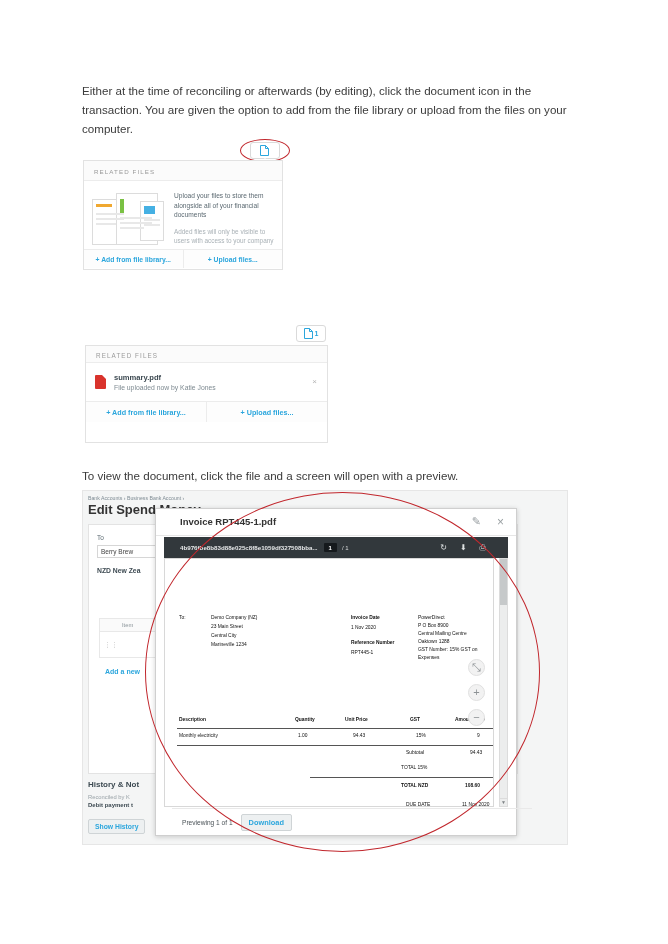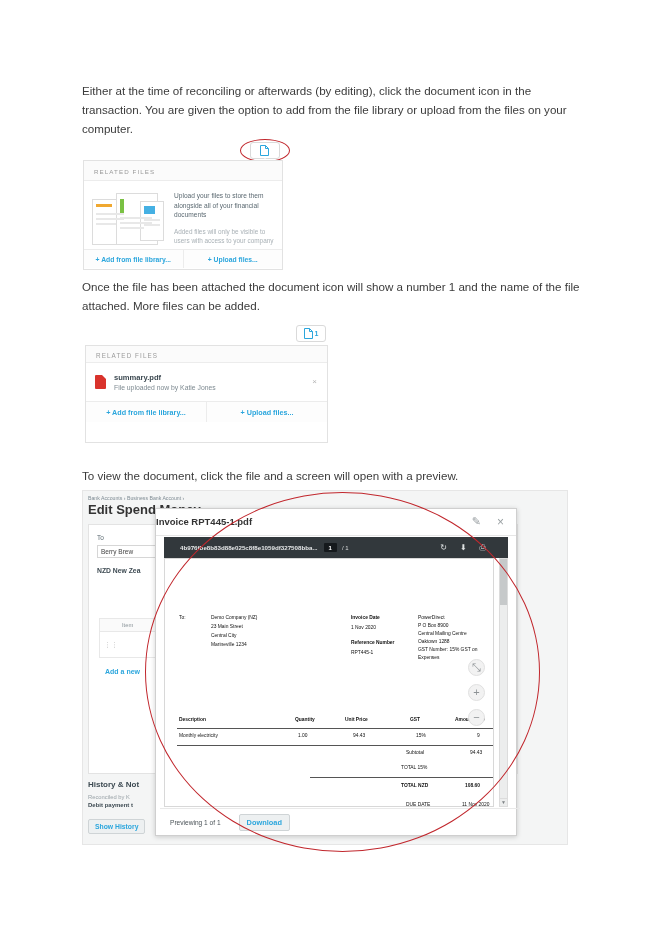--- a/index.html
+++ b/index.html
@@ -112,21 +112,21 @@
   .bs-rule { position:absolute; background:#333; height:1px; }
   .bs-hist { position:absolute; left:5px; top:289px; font-size:8px; font-weight:bold; color:#3d4a52; }
   .bs-hist-s1 { position:absolute; left:5px; top:303px; font-size:5.8px; color:#9aa3a8; }
   .bs-hist-s2 { position:absolute; left:5px; top:311px; font-size:6px; font-weight:bold; color:#3d4a52; }
   #docicon3 { left:431px; top:532px; }
 
   
   .pv { position:absolute; left:155px; top:508px; width:362px; height:328px;
         background:#fff; border:1px solid #cfcfcf; box-shadow:0 1px 5px rgba(0,0,0,.18); }
   .pv-head { height:27px; position:relative; border-bottom:1px solid #e6e6e6; }
-  .pv-title { position:absolute; left:0; top:7px; font-size:9.5px; font-weight:bold; color:#333; }
+  .pv-title { position:absolute; left:24px; top:7px; font-size:9.5px; font-weight:bold; color:#333; }
   .pv-ic { position:absolute; top:6px; font-size:11px; color:#9aa0a3; }
   .pv-edit { right:35px; }
   .pv-close { right:12px; font-size:12px; }
   .pv-toolbar { position:absolute; left:8px; top:28px; right:8px; height:21px;
                 background:#32383c; display:flex; align-items:center; }
   .pv-hash { font-size:6.2px; color:#e6e8e9; font-weight:bold; margin-left:16px;
              max-width:170px; overflow:hidden; white-space:nowrap; }
   .pv-pagebox { background:#15191c; color:#fff; font-size:6px; font-weight:bold;
                 padding:1.5px 5px; margin-left:6px; border-radius:1px; }
   .pv-pagetot { font-size:6px; color:#d9dcdd; margin-left:5px; }
@@ -142,35 +142,34 @@
                  border:1px solid #dcdcdc; font-size:5px; color:#7d8285; text-align:center; line-height:7px; }
 
   .inv { position:absolute; inset:0; font-family:"Liberation Sans", sans-serif; color:#111; }
   .inv span.t { position:absolute; font-size:4.9px; line-height:6.6px; white-space:pre; }
   .inv span.b { font-weight:bold; }
   .inv .hr { position:absolute; background:#555; height:0.8px; }
 
   .zoom-btn { position:absolute; width:17px; height:17px; border-radius:50%;
               background:#f2f2f2; border:1px solid #e0e0e0; color:#8d9295;
               font-size:11px; text-align:center; line-height:15px; }
-  .pv-foot { position:absolute; left:4px; bottom:0; width:100%; height:27px;
-             border-top:1px solid #e9e9e9; display:flex; align-items:center; padding-left:10px; gap:18px; }
+  .pv-foot { position:absolute; left:16px; bottom:0; width:100%; height:27px;
+             border-top:1px solid #e9e9e9; display:flex; align-items:center; padding-left:10px; gap:8px; }
   .pv-prev { font-size:6.6px; color:#4a5257; }
   .pv-dl { border:1px solid #cfd4d6; border-radius:2px; background:#edf0f1;
            font-size:7.4px; font-weight:bold; color:#2ba6dd; padding:3px 7px; }
 
   #ell3 { left:145px; top:492px; width:395px; height:360px; border-width:1.7px; }
 </style>
 </head>
 <body>
 
 <div class="page">
 
   <p class="para" id="para1">Either at the time of reconciling or afterwards (by editing), click the document icon in the transaction.  You are given the option to add from the file library or upload from the files on your computer.</p>
-  <p class="para" id="para2">Once the file has been attached the document icon will show a number 1 and the name of the file attached.  More files can be added.</p>
   <p class="para" id="para3">To view the document, click the file and a screen will open with a preview.</p>
 
   <div class="docicon-btn" id="docicon1">
     <svg width="9" height="11" viewBox="0 0 9 11">
       <path d="M0.5 0.5 H5.5 L8.5 3.5 V10.5 H0.5 Z" fill="none" stroke="#2ba6dd" stroke-width="1"></path>
       <path d="M5.5 0.5 V3.5 H8.5" fill="none" stroke="#2ba6dd" stroke-width="1"></path>
     </svg>
     <span class="cnt"></span>
   </div>
   <div class="ellipse" id="ell1"></div>

